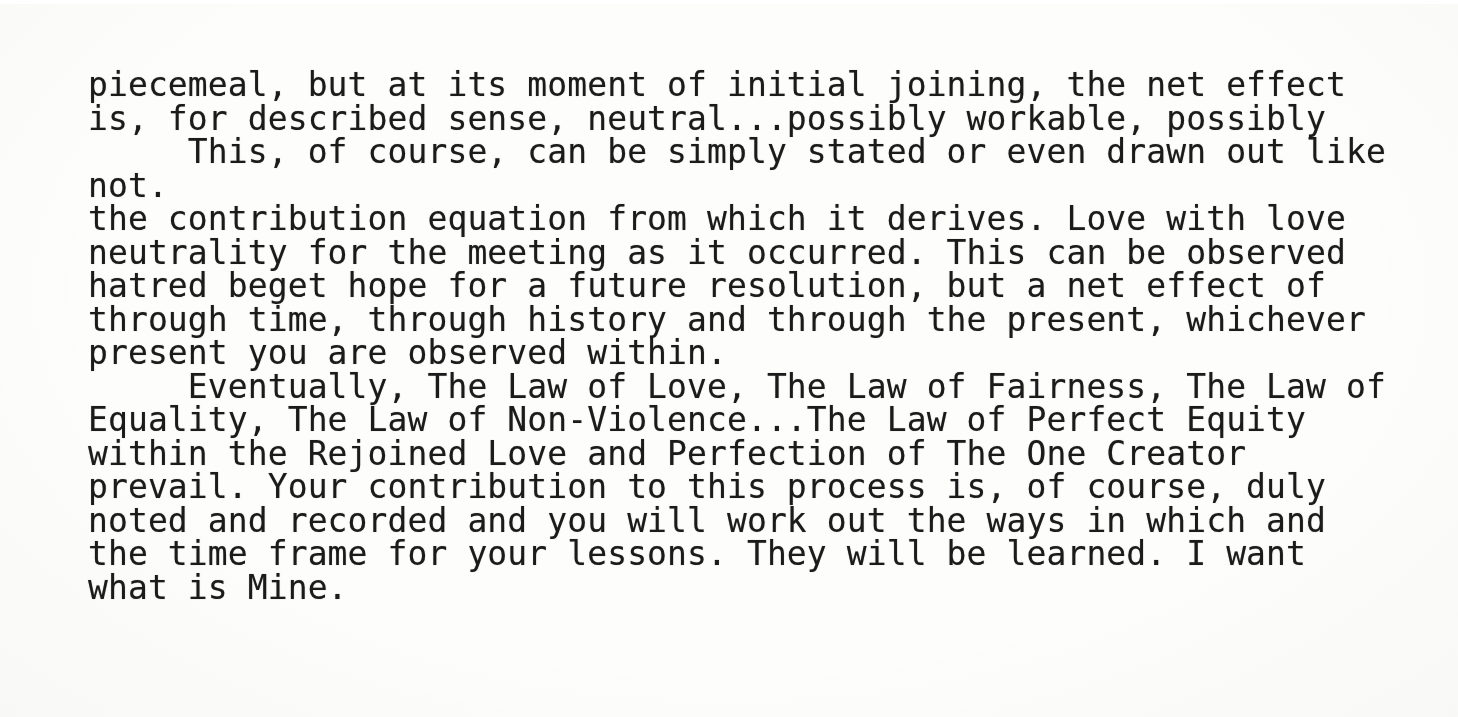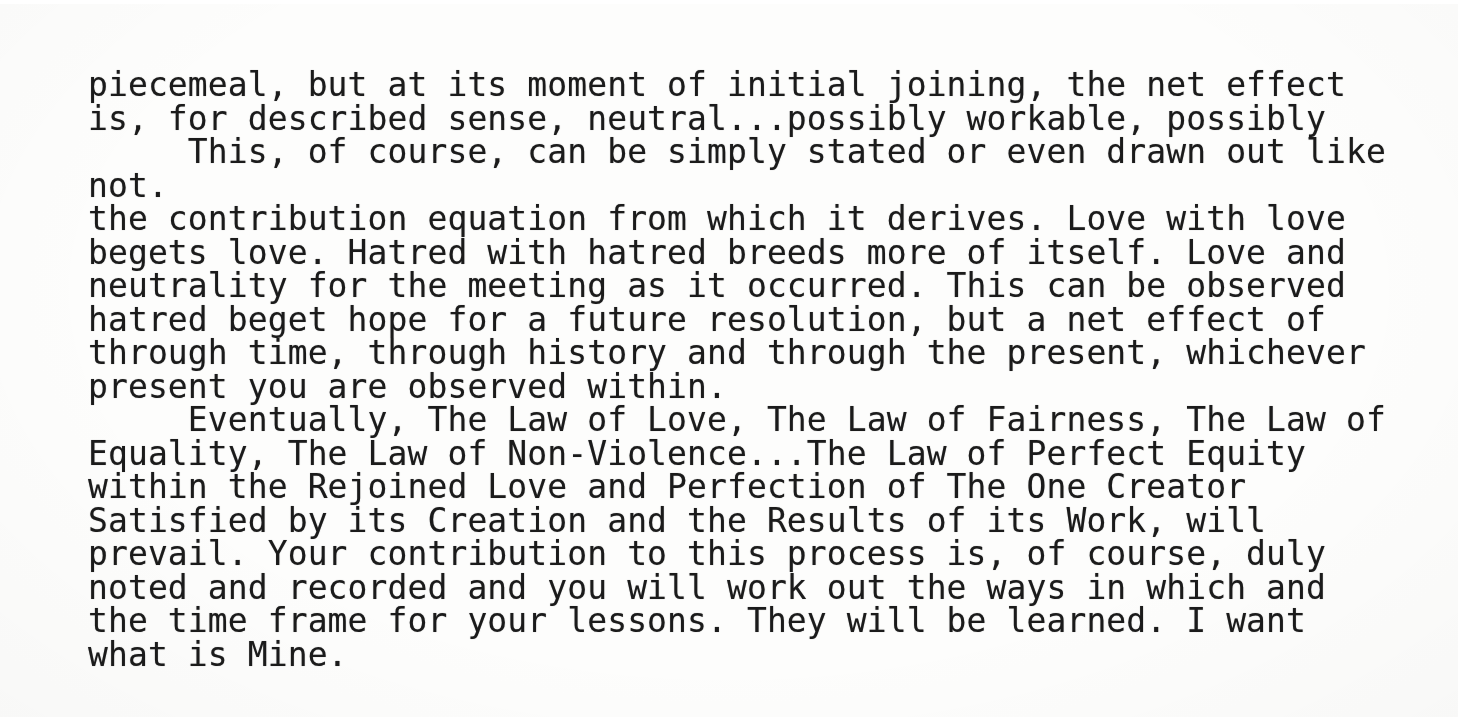--- a/index.html
+++ b/index.html
@@ -43,27 +43,25 @@
 </head>
 <body>
 
 <div class="scan-page">
   <div class="text-block">
       <div class="doc-line">piecemeal, but at its moment of initial joining, the net effect</div>
       <div class="doc-line">is, for described sense, neutral...possibly workable, possibly</div>
       <div class="doc-line">     This, of course, can be simply stated or even drawn out like</div>
       <div class="doc-line">not.</div>
       <div class="doc-line">the contribution equation from which it derives. Love with love</div>
-      <div class="doc-line">begets love. Hatred with hatred breeds more of itself. Love and</div>
       <div class="doc-line">neutrality for the meeting as it occurred. This can be observed</div>
       <div class="doc-line">hatred beget hope for a future resolution, but a net effect of</div>
       <div class="doc-line">through time, through history and through the present, whichever</div>
       <div class="doc-line">present you are observed within.</div>
       <div class="doc-line">     Eventually, The Law of Love, The Law of Fairness, The Law of</div>
       <div class="doc-line">Equality, The Law of Non-Violence...The Law of Perfect Equity</div>
       <div class="doc-line">within the Rejoined Love and Perfection of The One Creator</div>
-      <div class="doc-line">Satisfied by its Creation and the Results of its Work, will</div>
       <div class="doc-line">prevail. Your contribution to this process is, of course, duly</div>
       <div class="doc-line">noted and recorded and you will work out the ways in which and</div>
       <div class="doc-line">the time frame for your lessons. They will be learned. I want</div>
       <div class="doc-line">what is Mine.</div>
     </div>
 </div>
 
 </body></html>

